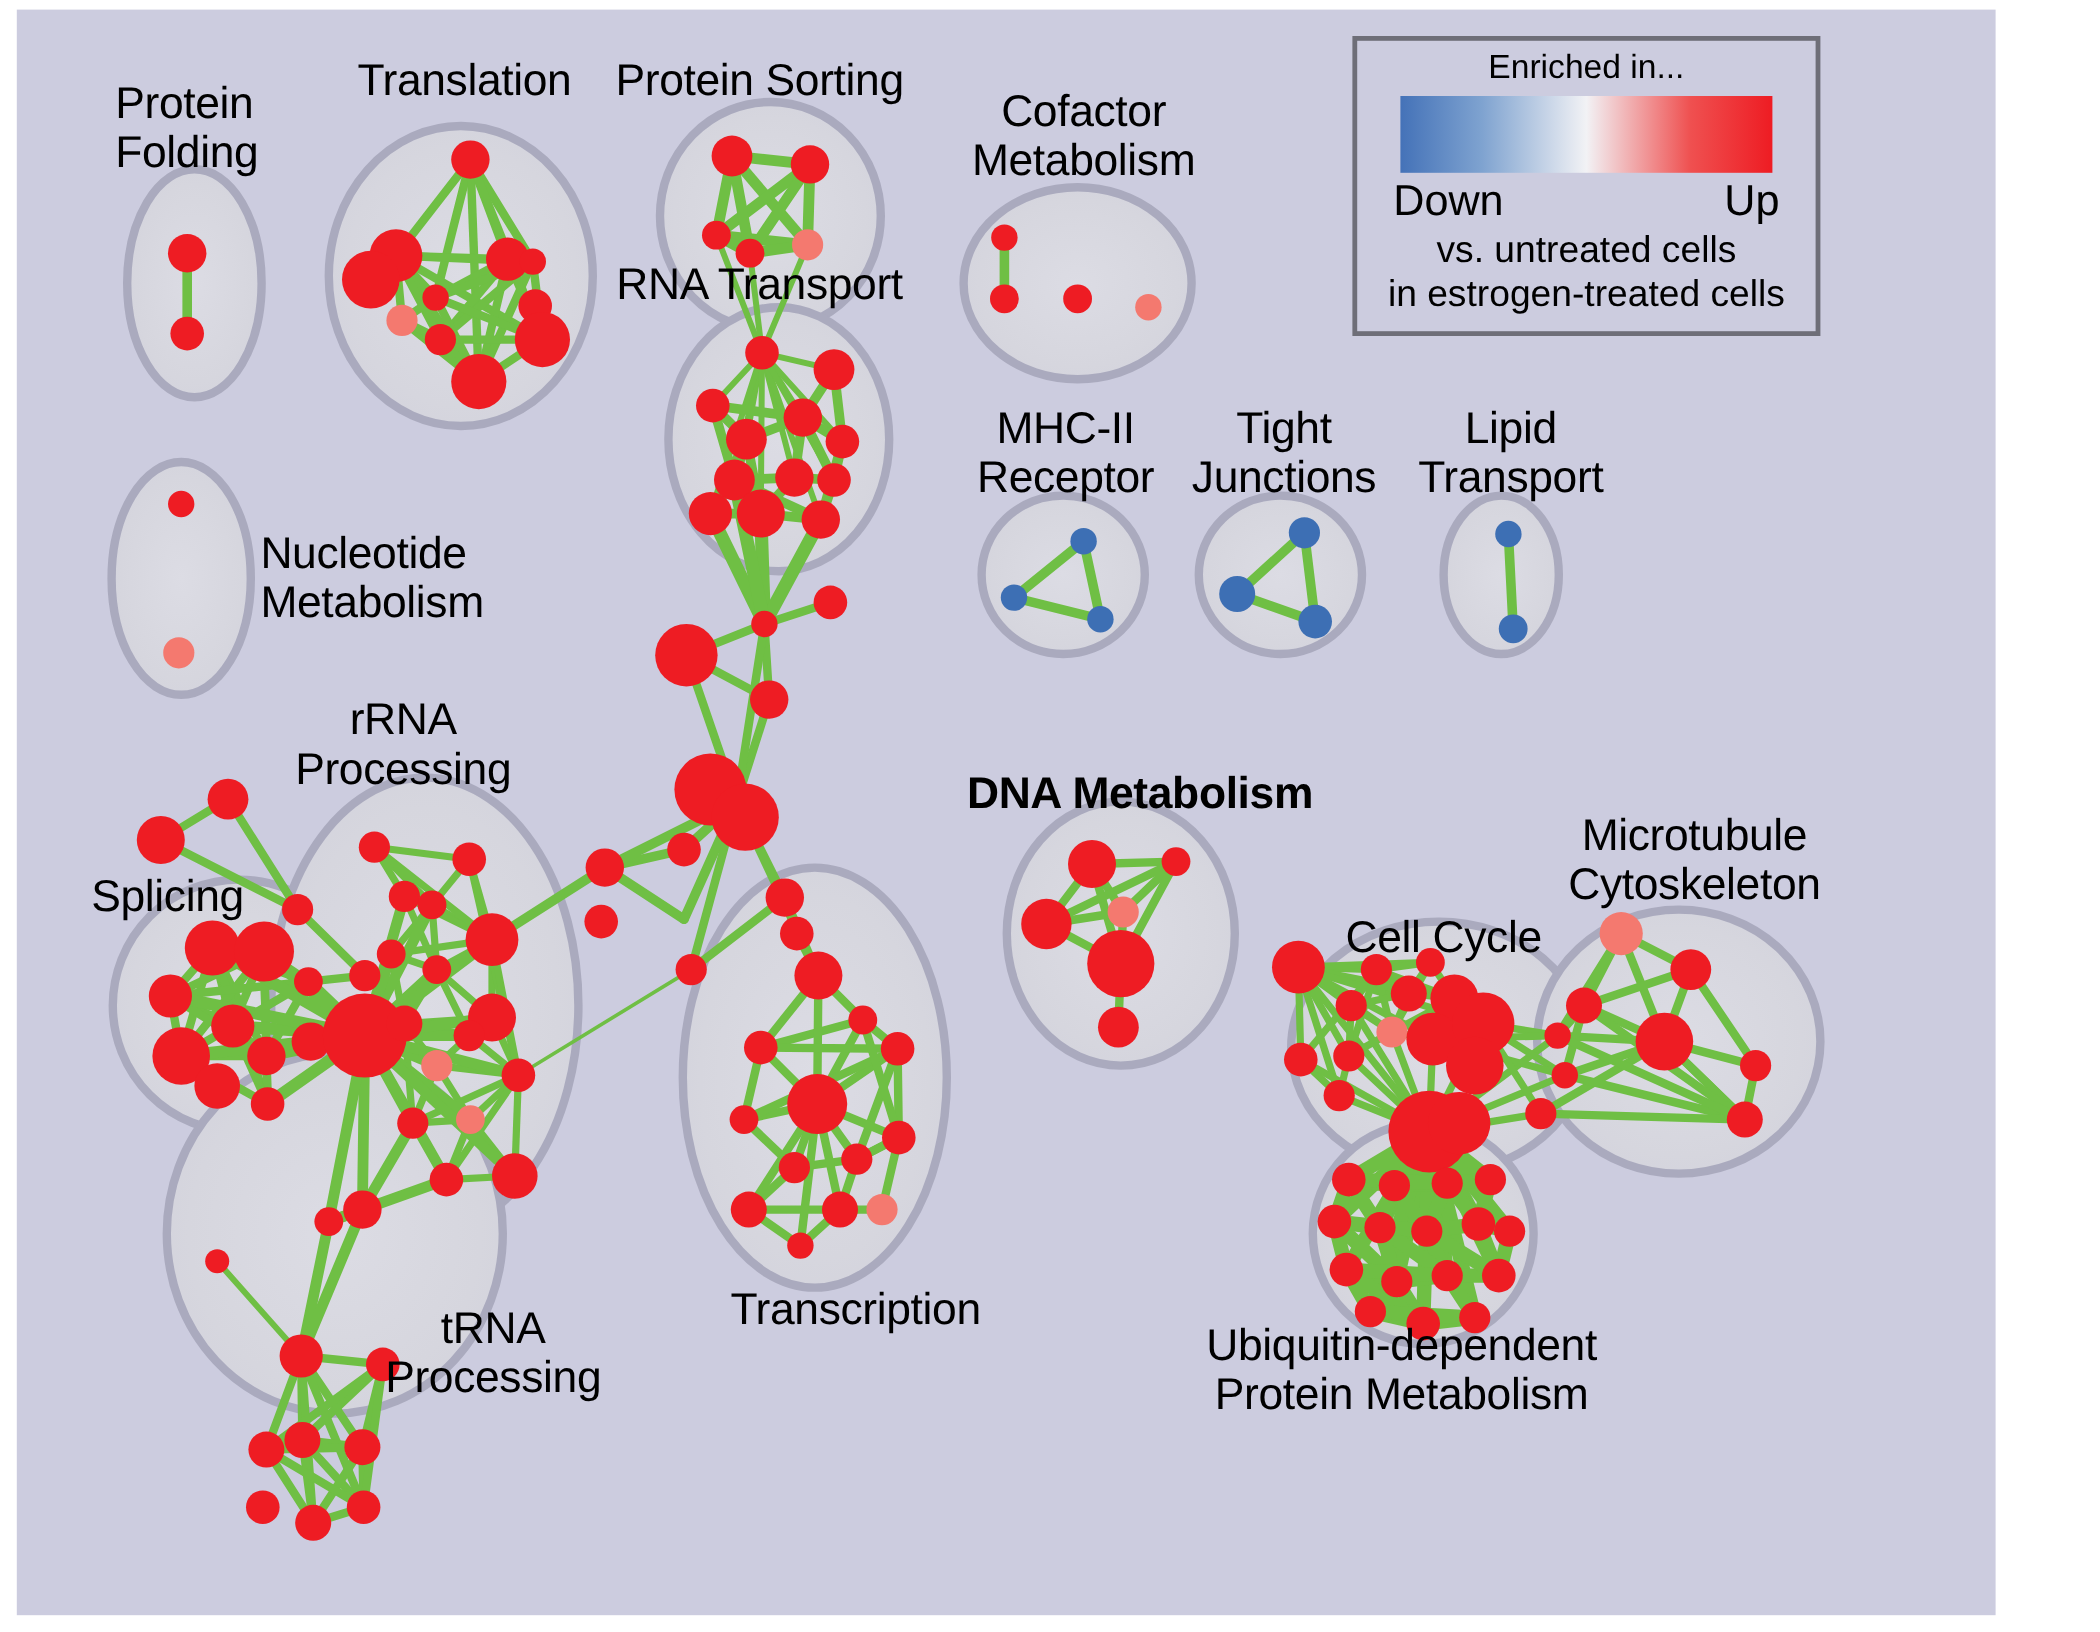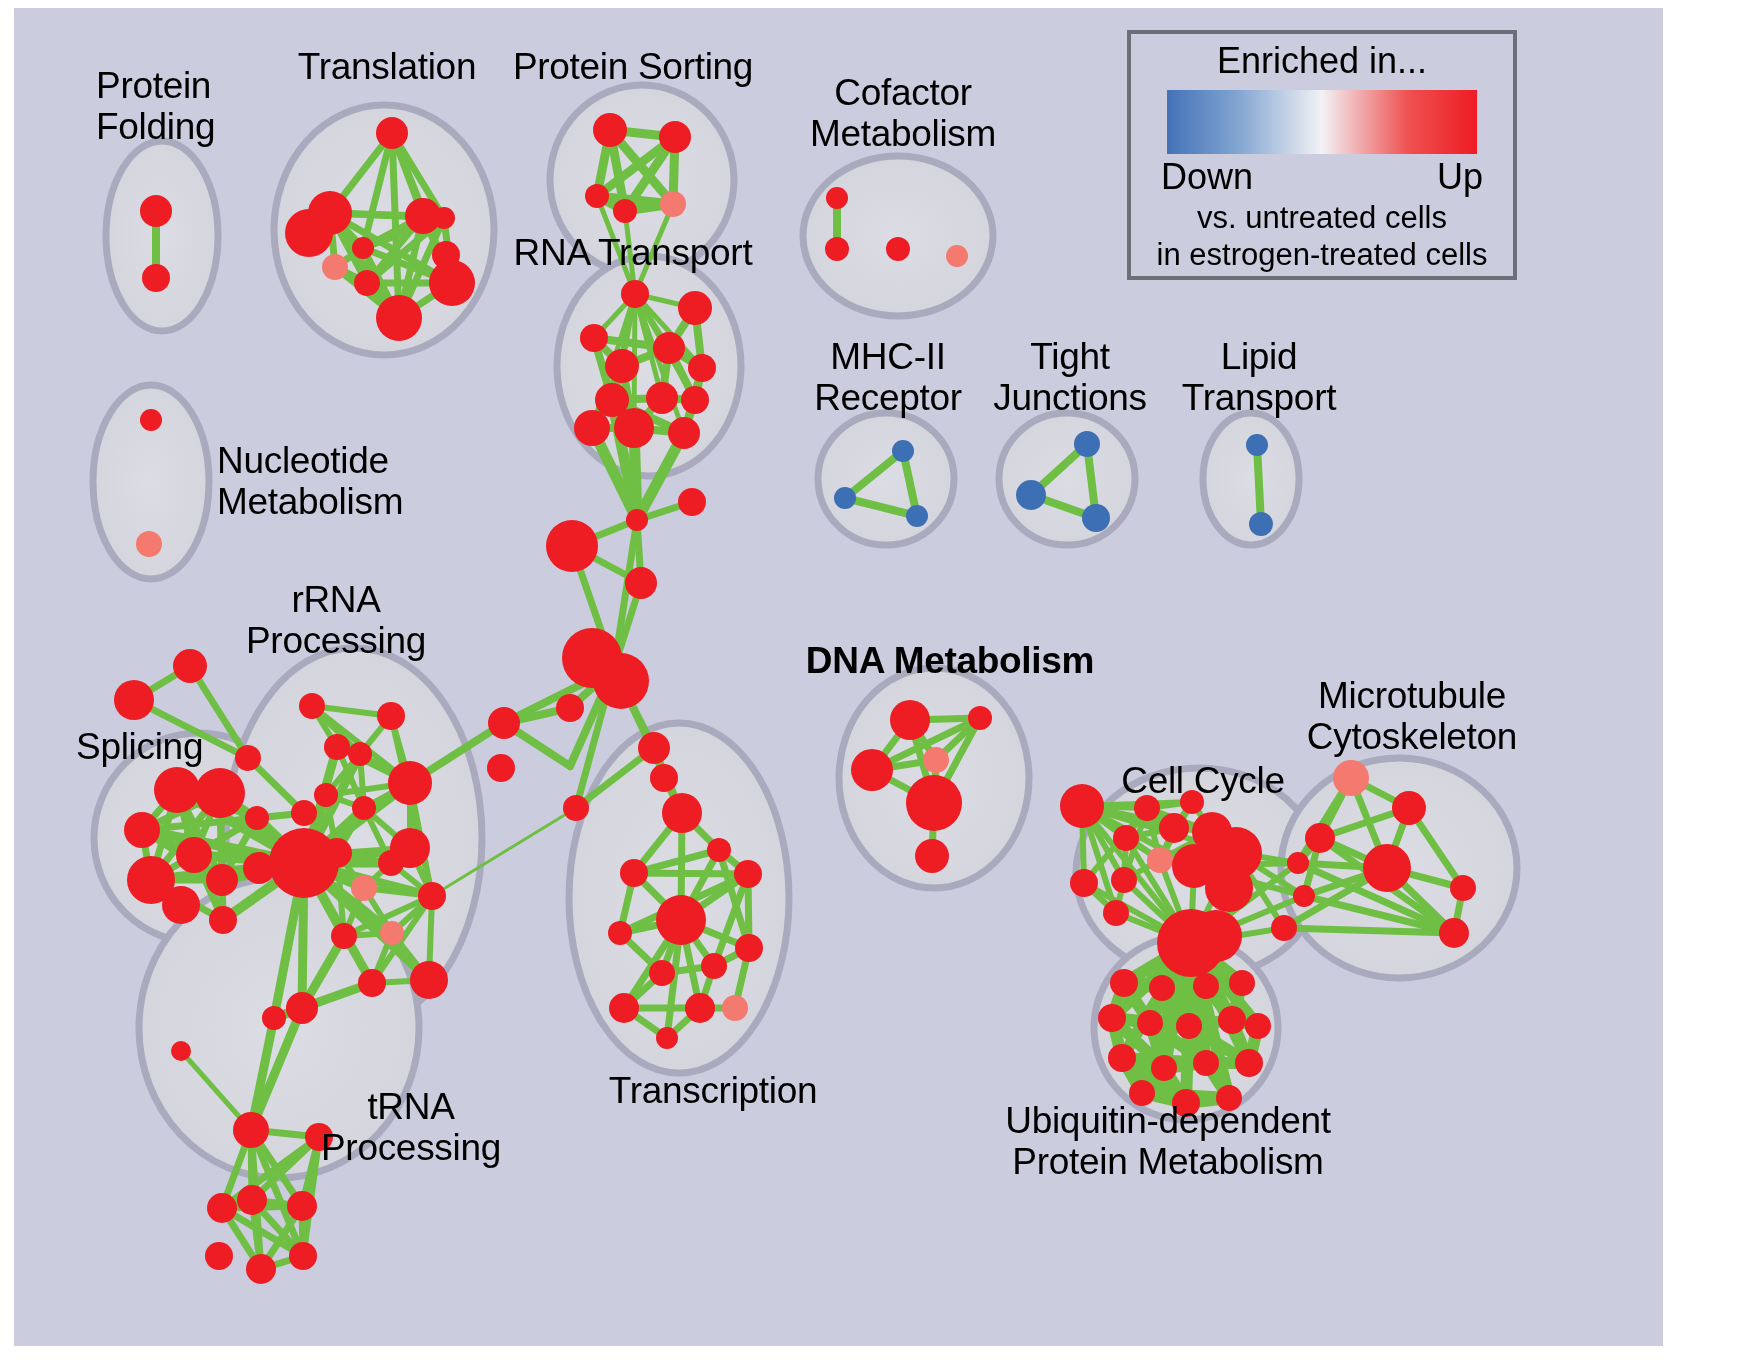--- a/index.html
+++ b/index.html
@@ -3,21 +3,21 @@
 <meta charset="utf-8">
 <style>
   html,body{margin:0;padding:0;background:#ffffff;}
   body{font-family:"Liberation Sans", sans-serif;}
   #stage{position:relative;width:1750px;height:1360px;background:#ffffff;overflow:hidden;}
   #canvas{position:absolute;left:14px;top:8px;width:1621px;height:1338px;background:#ccccdf;padding-left:28px;}
   svg#net{position:absolute;left:0;top:0;width:1722px;height:1338px;}
   .lbl{position:absolute;color:#000;font-size:37px;line-height:41px;font-family:"Liberation Sans", sans-serif;white-space:pre;letter-spacing:-0.3px;}
   .lbl.ctr{text-align:center;transform:translateX(-50%);}
   #legend{position:absolute;box-sizing:border-box;border:4px solid #6e6e78;background:#ccccdf;}
-  #legend .ltitle{text-align:center;font-size:36px;color:#000;margin-top:6px;}
+  #legend .ltitle{text-align:center;font-size:28px;color:#000;margin-top:6px;}
   #grad{height:64px;margin:8px 36px 0 36px;background:linear-gradient(to right,#4472b8 0%,#7fa3d0 22%,#f2f2f5 50%,#ef5050 78%,#ee1c23 100%);}
   #legend .ends{display:flex;justify-content:space-between;padding:2px 30px 0 30px;font-size:36px;}
   #legend .sub{text-align:center;font-size:31px;line-height:35px;margin-top:2px;}
 </style>
 </head>
 <body>
 
 <div id="stage">
   <div id="canvas">
 
@@ -697,21 +697,21 @@
         <circle cx="1215" cy="1090" r="13" fill="#ee1c23"></circle>
       </g>
     </svg>
 
     <div class="lbl" style="left:82px;top:57px;">Protein
 Folding</div>
     <div class="lbl ctr" style="left:373px;top:38px;">Translation</div>
     <div class="lbl ctr" style="left:619px;top:38px;">Protein Sorting</div>
     <div class="lbl ctr" style="left:889px;top:64px;">Cofactor
 Metabolism</div>
-    <div class="lbl ctr" style="left:619px;top:224px;">RNA Transport</div>
+    <div class="lbl ctr" style="left:619px;top:208px;">RNA Transport</div>
     <div class="lbl ctr" style="left:874px;top:328px;">MHC-II
 Receptor</div>
     <div class="lbl ctr" style="left:1056px;top:328px;">Tight
 Junctions</div>
     <div class="lbl ctr" style="left:1245px;top:328px;">Lipid
 Transport</div>
     <div class="lbl" style="left:203px;top:432px;">Nucleotide
 Metabolism</div>
     <div class="lbl ctr" style="left:322px;top:571px;">rRNA
 Processing</div>

